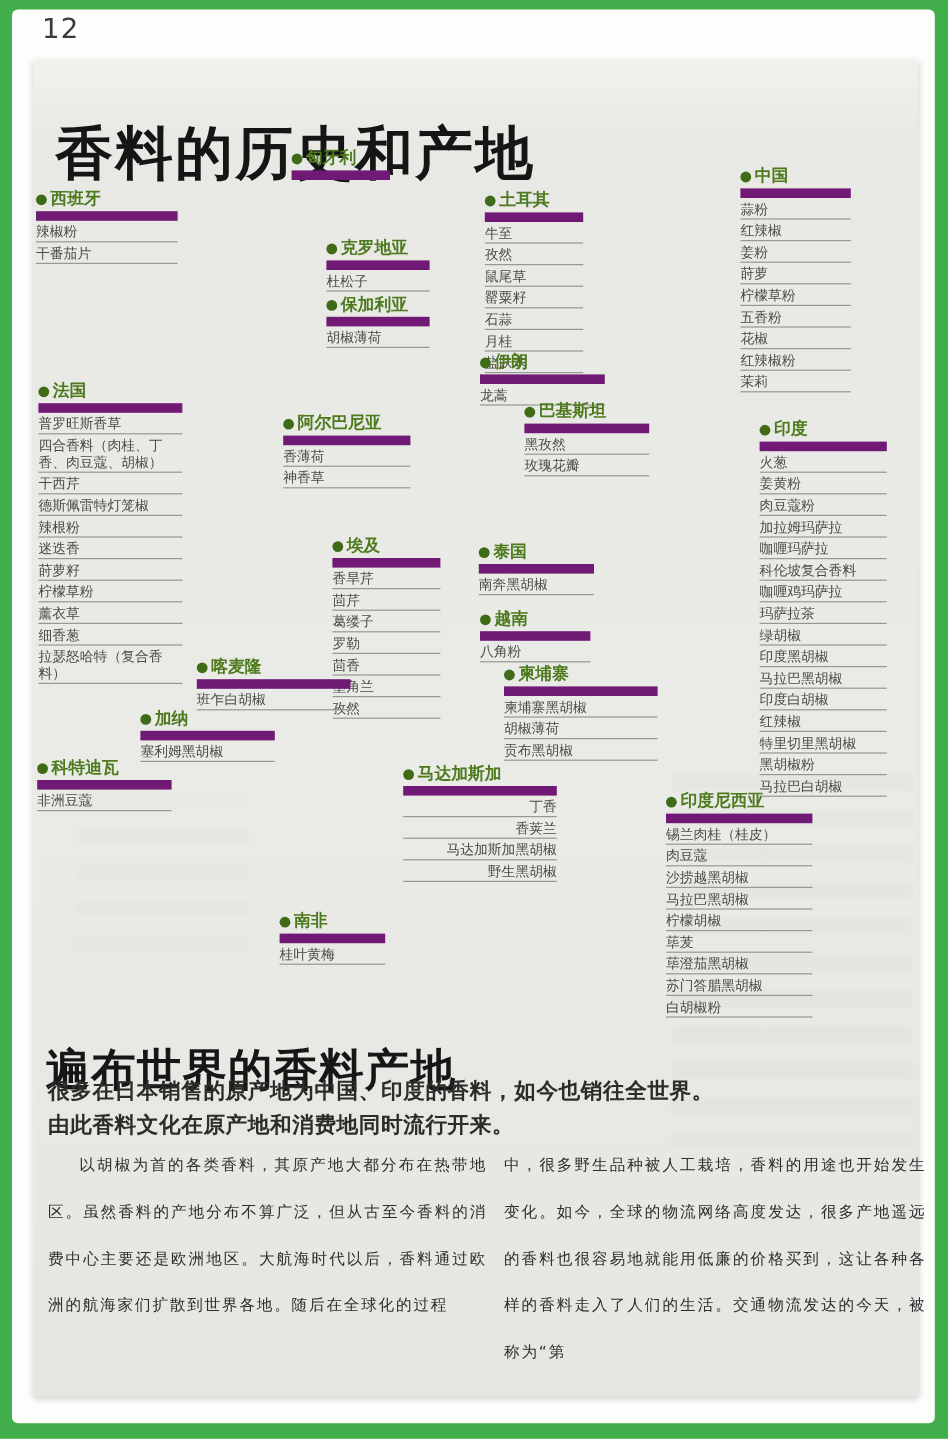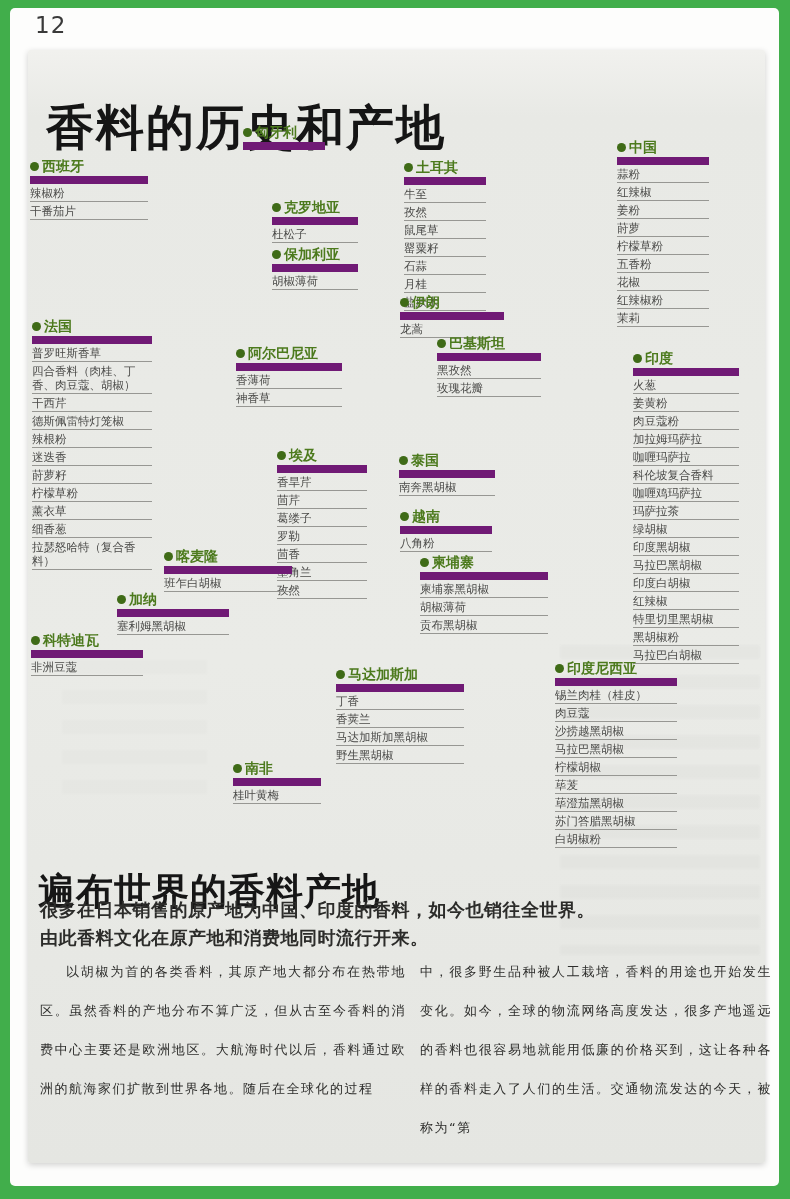--- a/index.html
+++ b/index.html
@@ -285,21 +285,21 @@
   </div>
 <div class="country" style="left:31px;  top:632px; width:112px;">
     <div class="c-head">
       <span class="bullet"></span>
       <span>科特迪瓦</span>
     </div>
     <div class="c-items">
       <div class="c-item">非洲豆蔻</div>
     </div>
   </div>
-<div class="country" style="left:336px; top:666px; width:128px;">
+<div class="country" style="left:336px; top:637px; width:128px;text-align:right;">
     <div class="c-head">
       <span class="bullet"></span>
       <span>马达加斯加</span>
     </div>
     <div class="c-items">
       <div class="c-item">丁香</div>
       <div class="c-item">香荚兰</div>
       <div class="c-item">马达加斯加黑胡椒</div>
       <div class="c-item">野生黑胡椒</div>
     </div>

